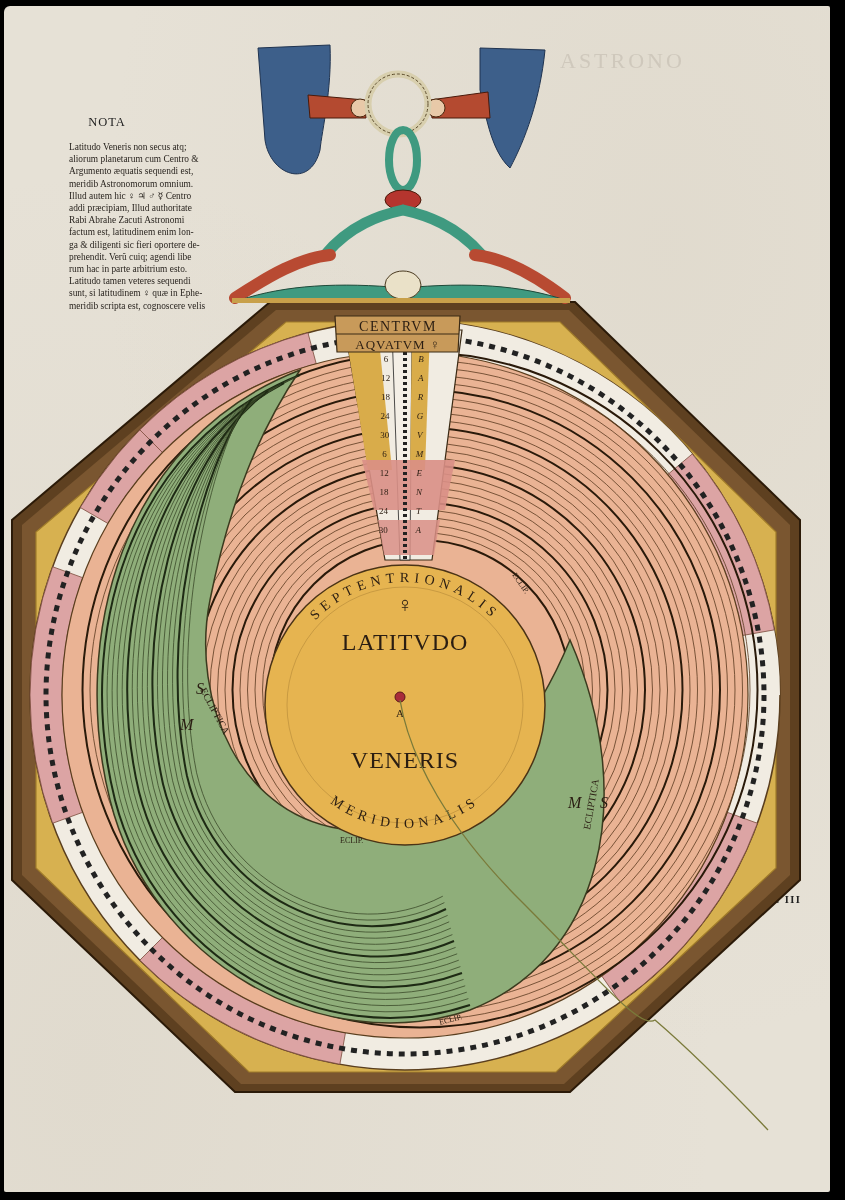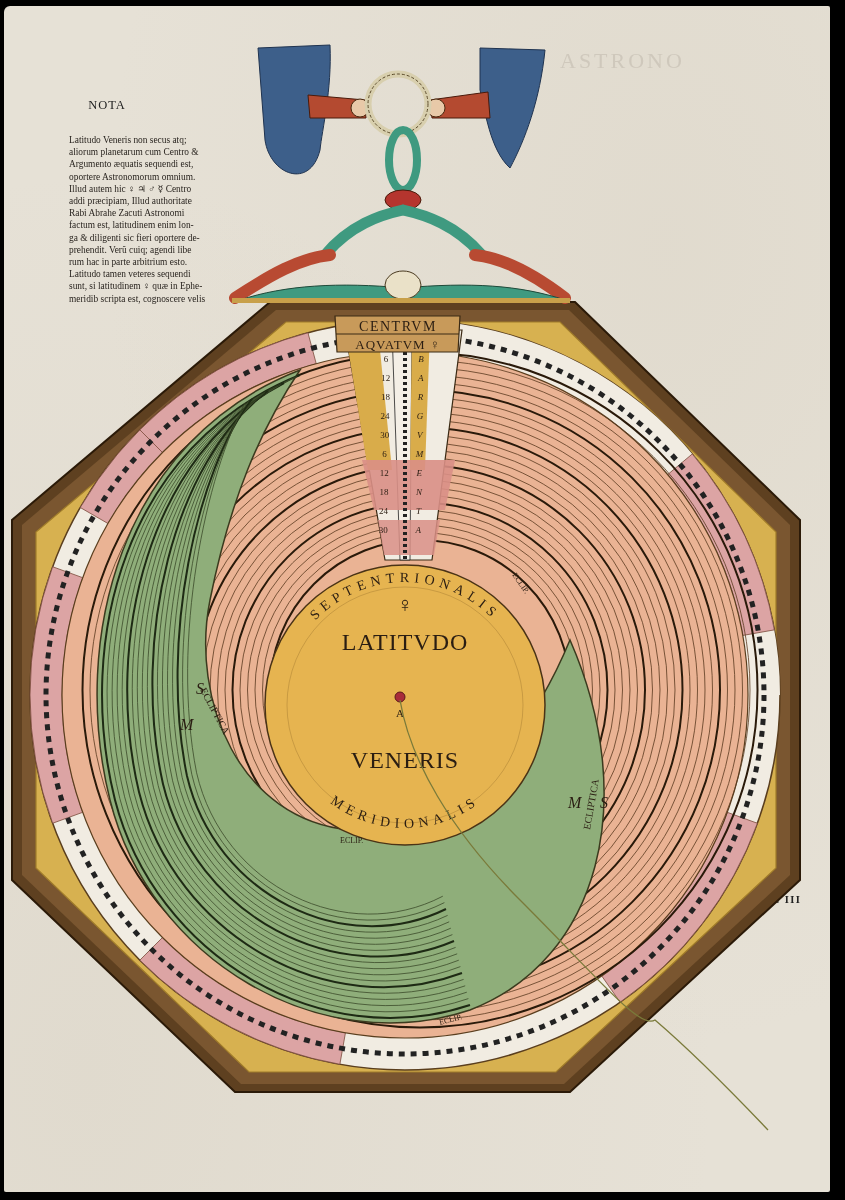--- a/index.html
+++ b/index.html
@@ -2,41 +2,41 @@
 <html><head>
 <meta charset="utf-8">
 <style>
   html,body{margin:0;padding:0;background:#000;}
   body{width:845px;height:1200px;position:relative;overflow:hidden;font-family:"Liberation Serif","DejaVu Serif",serif;}
   .page{position:absolute;left:4px;top:6px;width:826px;height:1186px;background:#e6e1d6;
     border-radius:6px 2px 2px 2px;}
   .page::after{content:"";position:absolute;inset:0;background:
     radial-gradient(ellipse at 80% 20%, rgba(200,190,170,.18), transparent 60%),
     radial-gradient(ellipse at 10% 90%, rgba(190,180,160,.15), transparent 60%);}
-  .nota{position:absolute;left:0;top:98px;width:214px;text-align:center;font-size:12.5px;letter-spacing:1px;color:#222;}
-  .nota-body{position:absolute;left:69px;top:134px;width:152px;font-size:9.4px;line-height:12.2px;color:#2a2520;text-align:justify;}
+  .nota{position:absolute;left:0;top:115px;width:214px;text-align:center;font-size:12.5px;letter-spacing:1px;color:#222;}
+  .nota-body{position:absolute;left:69px;top:141px;width:152px;font-size:9.4px;line-height:12.2px;color:#2a2520;text-align:justify;}
   .nota-body span{display:block;white-space:nowrap;}
   .folio{position:absolute;left:772px;top:894px;font-size:10.5px;letter-spacing:1.5px;color:#222;font-weight:bold;}
   .ghost{position:absolute;color:rgba(120,110,100,.18);font-size:22px;letter-spacing:3px;}
   svg.main{position:absolute;left:0;top:0;}
   .t{font-family:"Liberation Serif","DejaVu Serif",serif;fill:#2a1d12;}
 </style>
 </head>
 <body>
 
 <div class="page"></div>
 
 <div class="ghost" style="left:560px;top:48px;">ASTRONO</div>
 
 <div class="nota">NOTA</div>
 <div class="nota-body" id="notaBody">
     <span>Latitudo Veneris non secus atq;</span>
     <span>aliorum planetarum cum Centro &amp;</span>
     <span>Argumento æquatis sequendi est,</span>
-    <span>oportere Astronomorum omnium.</span>
+    <span>meridib Astronomorum omnium.</span>
     <span>Illud autem hic ♀ ♃ ♂ ☿ Centro</span>
     <span>addi præcipiam, Illud authoritate</span>
     <span>Rabi Abrahe Zacuti Astronomi</span>
     <span>factum est, latitudinem enim lon-</span>
     <span>ga &amp; diligenti sic fieri oportere de-</span>
     <span>prehendit. Verũ cuiq; agendi libe</span>
     <span>rum hac in parte arbitrium esto.</span>
     <span>Latitudo tamen veteres sequendi</span>
     <span>sunt, si latitudinem ♀ quæ in Ephe-</span>
     <span>meridib scripta est, cognoscere velis</span>

